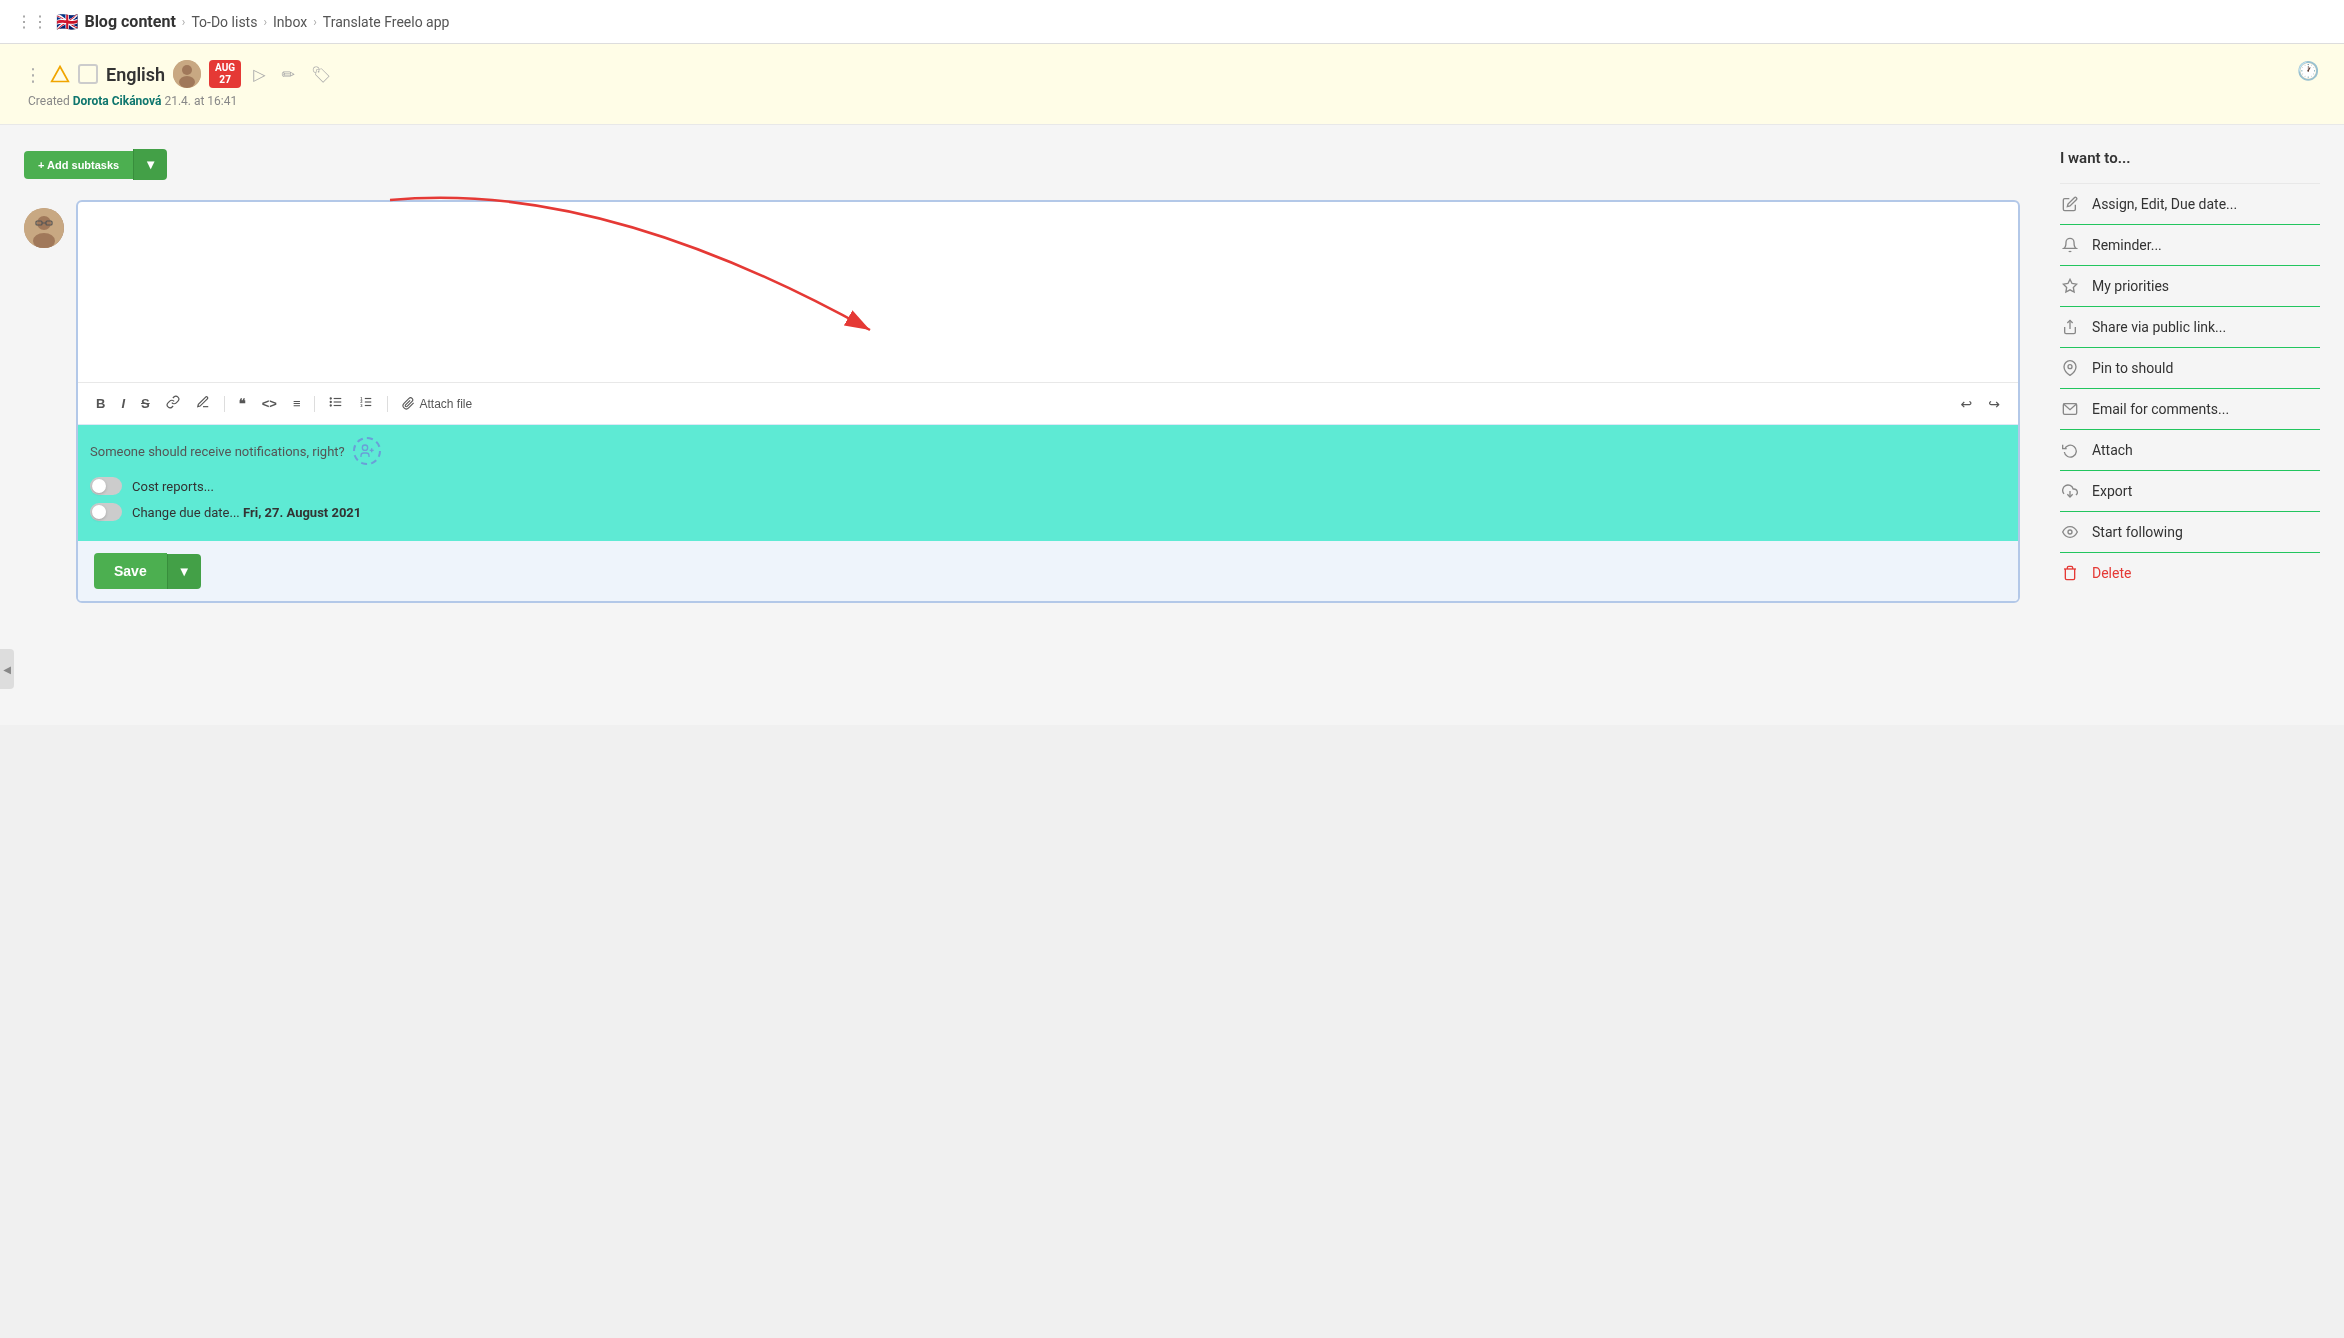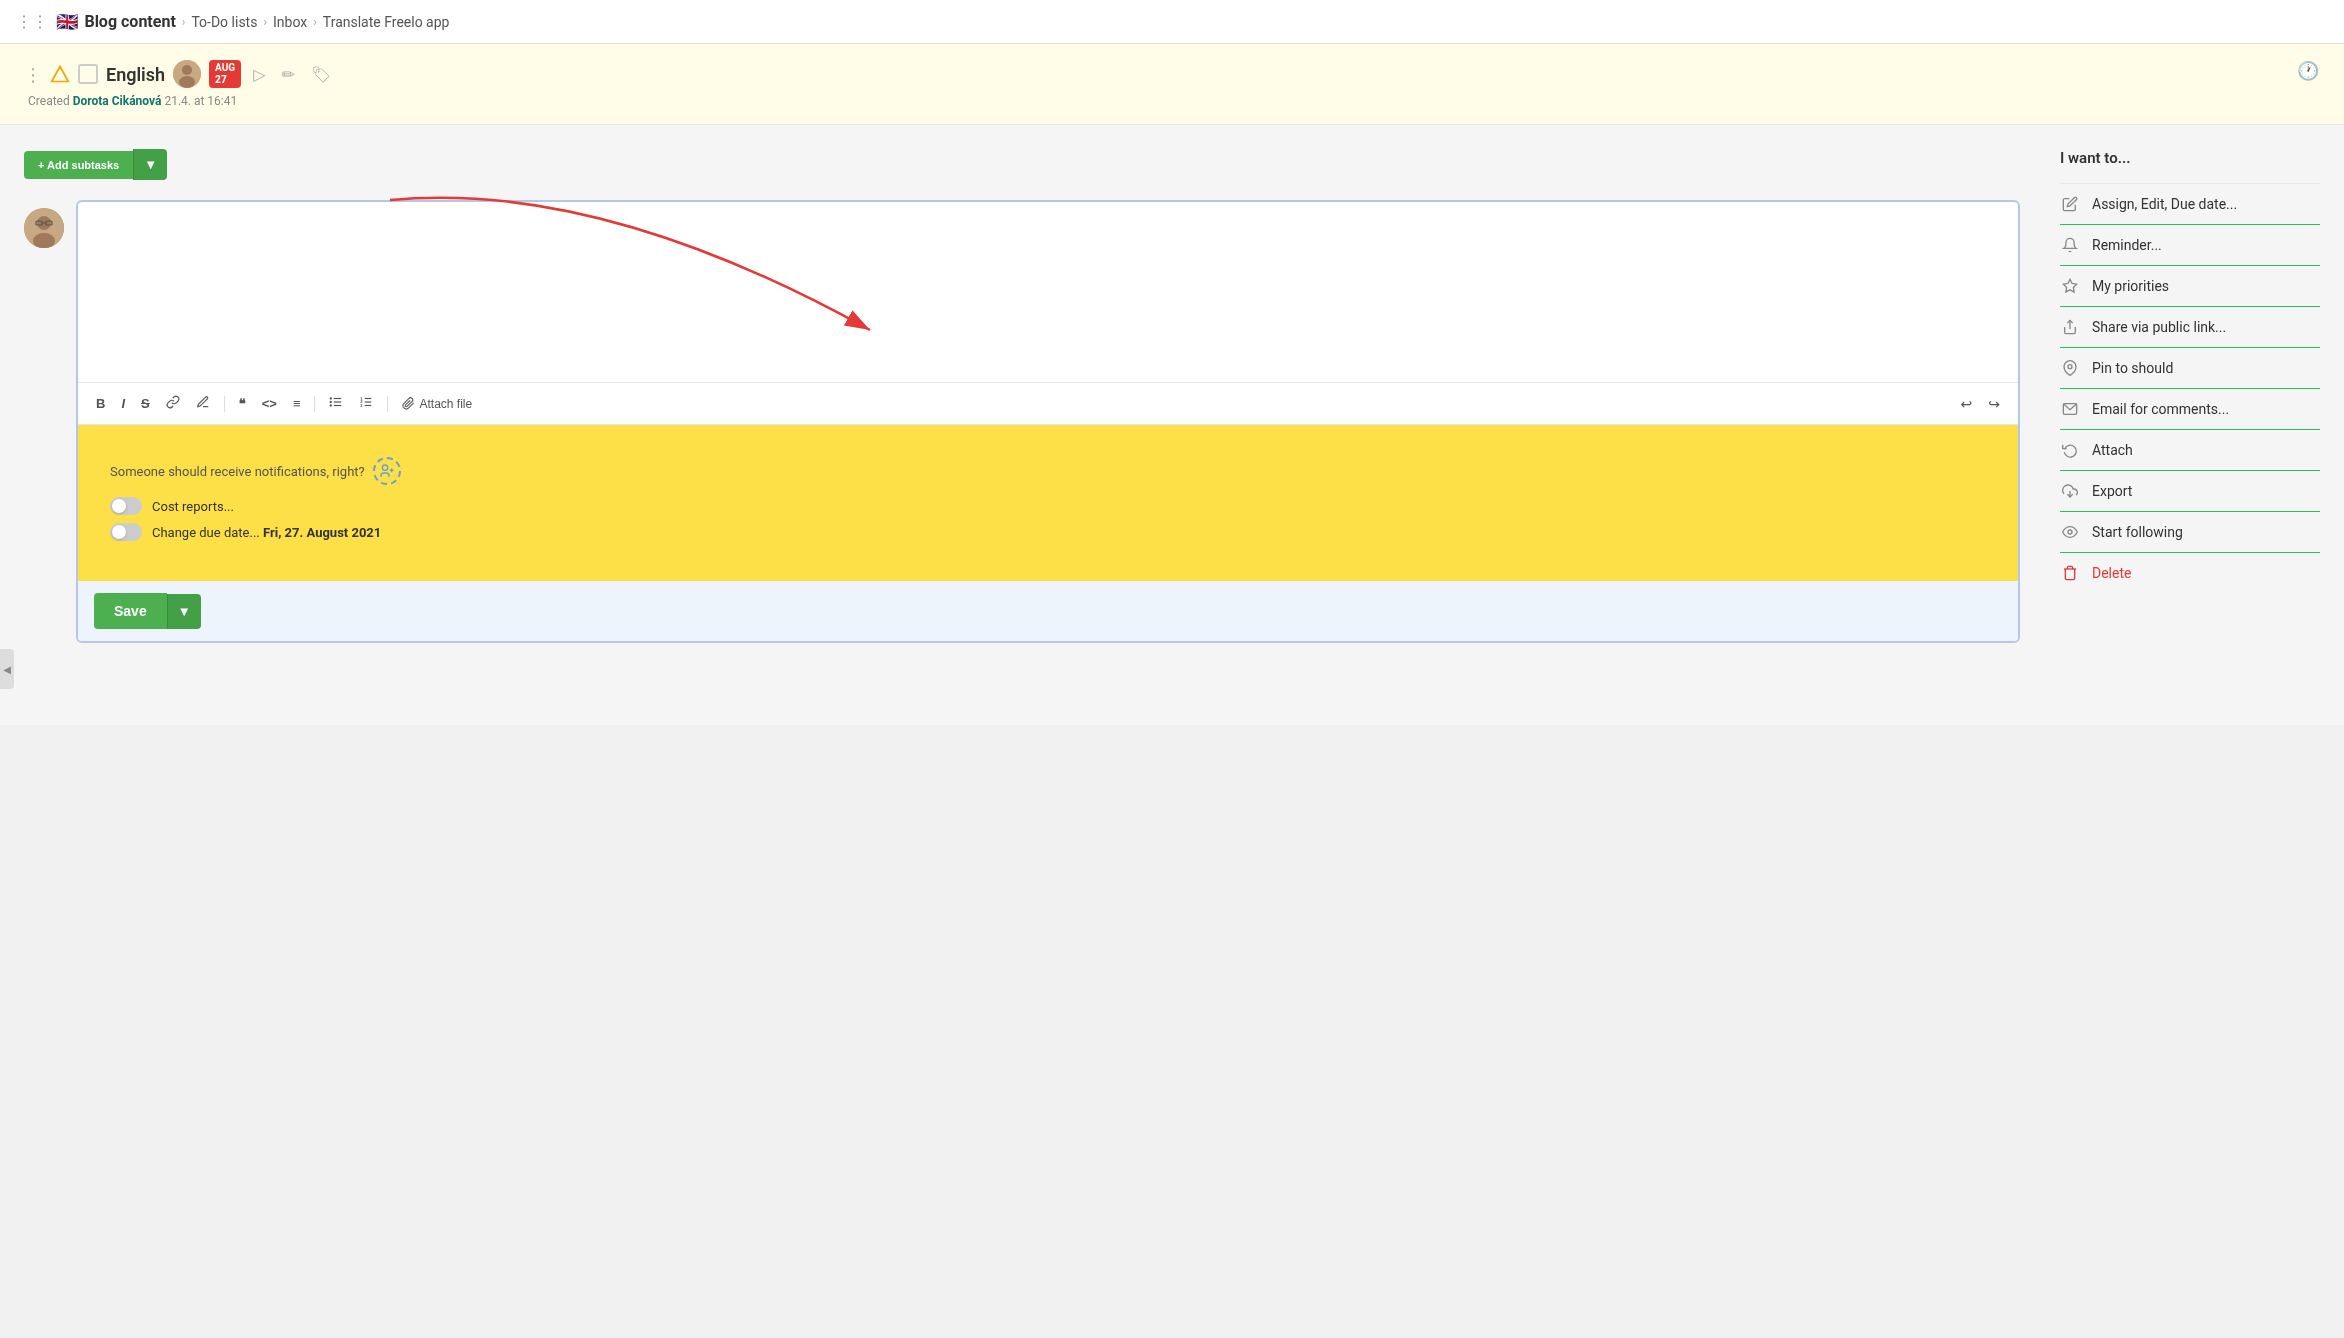--- a/index.html
+++ b/index.html
@@ -98,21 +98,21 @@
     }
     .due-badge {
       background: #e53935;
       color: #fff;
       border-radius: 4px;
       padding: 2px 6px;
       font-size: 11px;
       font-weight: 700;
       display: flex;
       flex-direction: column;
-      align-items: flex-start;
+      align-items: center;
       line-height: 1.2;
     }
     .due-badge .month { font-size: 10px; text-transform: uppercase; }
     .due-badge .day { font-size: 10px; font-weight: 800; }
 
     .task-action-icon {
       color: #aaa;
       font-size: 16px;
       cursor: pointer;
       padding: 2px 4px;
@@ -244,23 +244,23 @@
       background: none;
       border: none;
       cursor: pointer;
       color: #555;
       font-size: 14px;
       padding: 4px 6px;
     }
 
     
     .notification-section {
-      background: #fde047;
+      background: #5eead4;
       border-top: 1px solid #dde8f5;
-      padding: 32px;
+      padding: 12px;
     }
     .notif-header {
       display: flex;
       align-items: center;
       gap: 8px;
       margin-bottom: 12px;
       font-size: 13px;
       color: #555;
     }
     .notif-person-icon {

